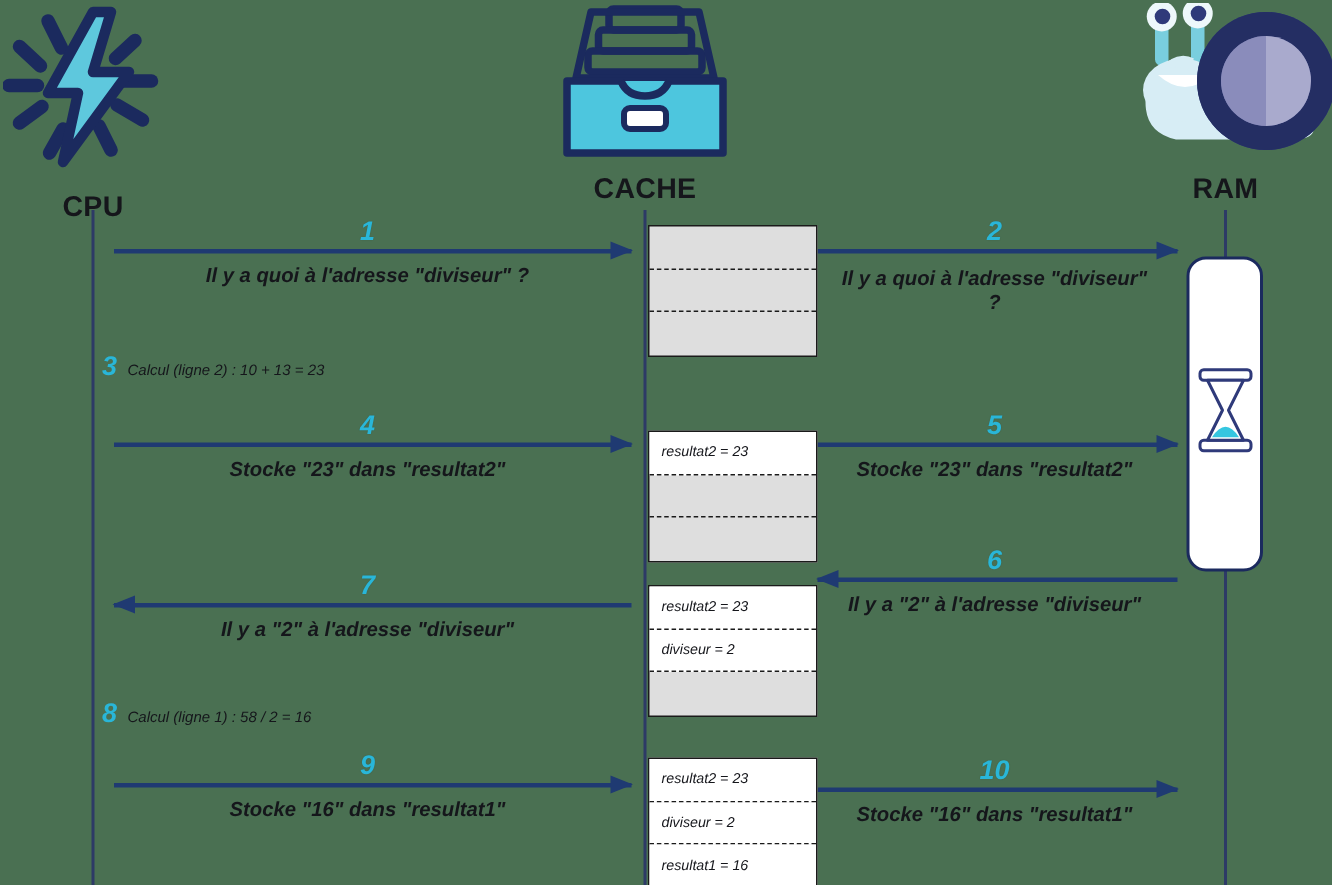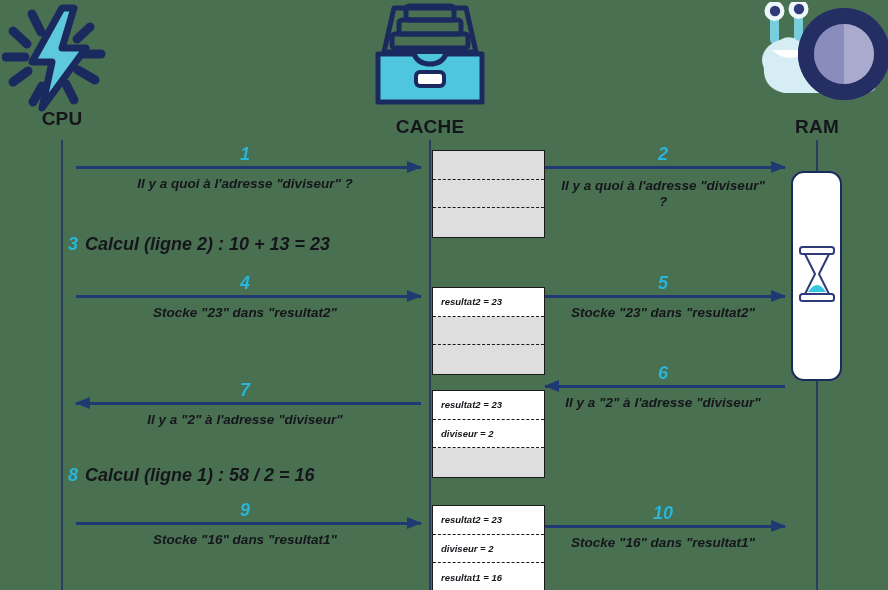--- a/index.html
+++ b/index.html
@@ -66,39 +66,39 @@
   }
   .msg-text.wrap{white-space:normal;width:200px;}
 
   
   .note{position:absolute;display:flex;align-items:baseline;gap:7px;}
   .note .n{
     font-size:18px;font-weight:700;font-style:italic;color:#29b6d8;
     font-family:"Liberation Sans", sans-serif;
   }
   .note .t{
-    font-size:18px;font-weight:700;font-style:italic;color:#15161b;
+    font-size:10px;font-weight:400;font-style:italic;color:#15161b;
     font-family:"Liberation Sans", sans-serif;white-space:nowrap;
   }
 
   
   .cache-box{
     position:absolute;
     border:1.5px solid #1a1a1a;
     box-sizing:border-box;
     background:#dedede;
   }
   .cache-row{
     box-sizing:border-box;
     height:33.33%;
     display:flex;align-items:center;
     padding-left:8px;
     border-bottom:1px dashed #1a1a1a;
     font-family:"Liberation Sans", sans-serif;
-    font-size:9.5px;font-weight:700;font-style:italic;
+    font-size:9.5px;font-weight:400;font-style:italic;
     color:#15161b;
   }
   .cache-row:last-child{border-bottom:none;}
   .cache-row.filled{background:#ffffff;}
 
   
   .ram-body{
     position:absolute;
     background:#ffffff;
     border:2.5px solid #1b2a5e;
@@ -120,21 +120,21 @@
         <line x1="11" y1="80" x2="26" y2="69"></line>
         <line x1="31" y1="100" x2="40" y2="84"></line>
         <line x1="88" y1="25" x2="75" y2="37"></line>
         <line x1="99" y1="52" x2="80" y2="52"></line>
         <line x1="93" y1="78" x2="76" y2="68"></line>
         <line x1="72" y1="98" x2="64" y2="82"></line>
       </g>
       <polygon points="60,6 30,60 50,60 40,106 84,46 60,46 72,6" fill="#5ec8dd" stroke="#1b2a5e" stroke-width="7" stroke-linejoin="round"></polygon>
     </svg>
   </div>
-  <div class="actor-label" style="left:62px;top:108px;">CPU</div>
+  <div class="actor-label" style="left:62px;top:128px;">CPU</div>
 
   <div class="actor-icon" style="left:430px;top:2px;">
     <svg width="120" height="112" viewBox="0 0 120 112">
       <g fill="none" stroke="#1b2a5e" stroke-width="5" stroke-linejoin="round">
         <rect x="36" y="4" width="48" height="14" rx="3"></rect>
         <rect x="29" y="18" width="62" height="14" rx="3"></rect>
         <rect x="22" y="32" width="76" height="14" rx="3"></rect>
       </g>
       <path d="M14 50 L24 6 L96 6 L106 50 Z" fill="none" stroke="#1b2a5e" stroke-width="5" stroke-linejoin="round"></path>
       <path d="M8 52 L112 52 L112 100 L8 100 Z" fill="#4dc6de" stroke="#1b2a5e" stroke-width="5" stroke-linejoin="round"></path>

